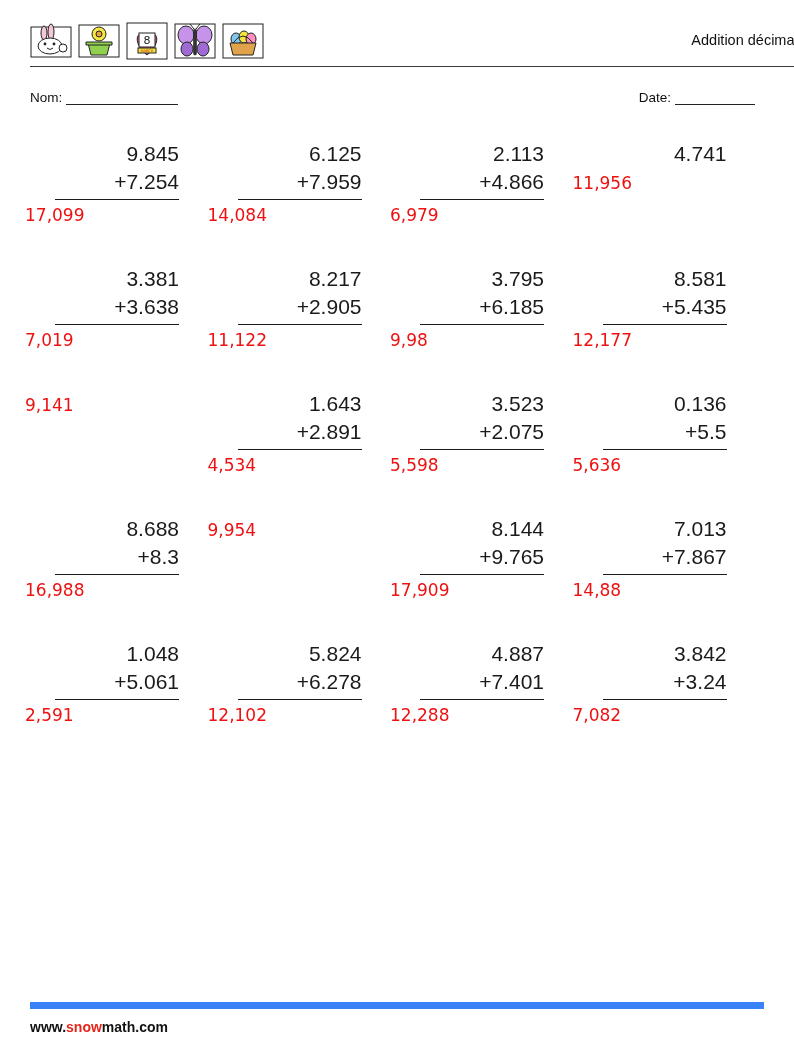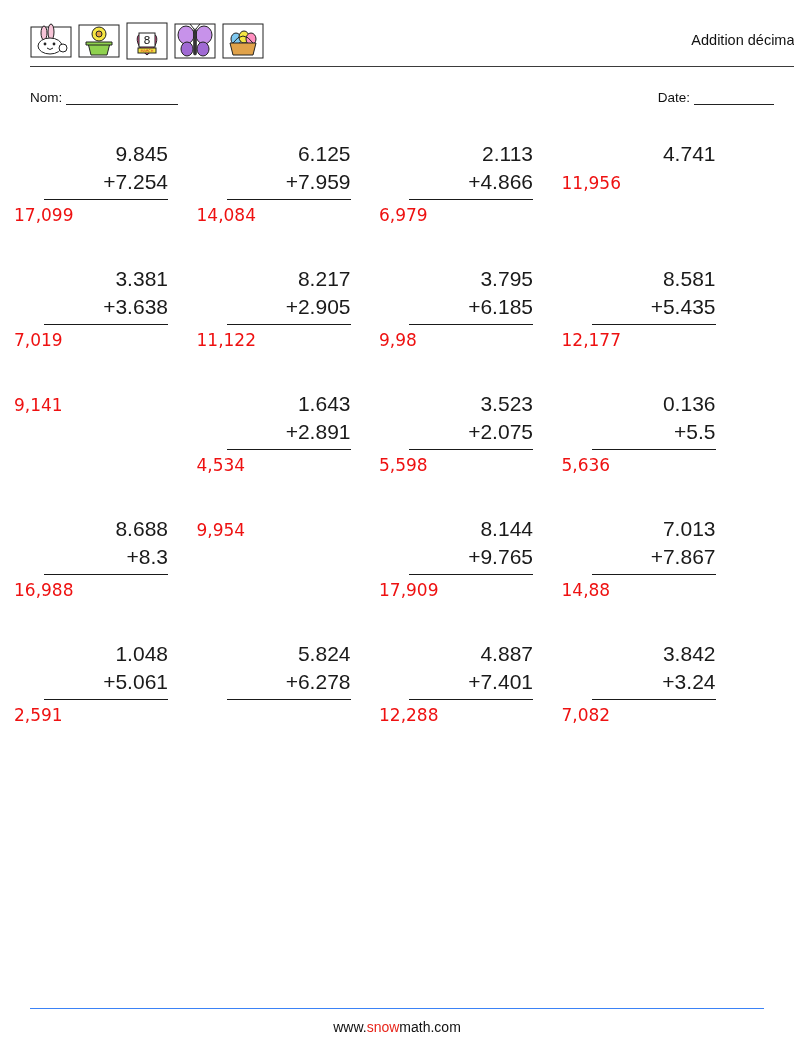--- a/index.html
+++ b/index.html
@@ -46,21 +46,21 @@
     padding-bottom: 6px;
     padding-right: 0px;
     margin-right: -40px;
   }
 
   
   .namedate {
     position: absolute;
     top: 90px;
     left: 30px;
-    right: 20px;
+    right: 39px;
     display: flex;
     justify-content: space-between;
     font-size: 13.5px;
     color: #111;
   }
   .field {
     display: flex;
     align-items: flex-end;
     gap: 4px;
   }
@@ -71,20 +71,21 @@
   }
   .rule.name { width: 112px; }
   .rule.date { width: 80px; }
 
   
   .grid {
     position: absolute;
     top: 140px;
     left: 0px;
     width: 730px;
+    padding-left: 11px;
   }
   .row {
     display: flex;
     height: 125px;
   }
   .cell {
     width: 186px;
     padding-left: 14px;
     box-sizing: border-box;
     position: relative;
@@ -110,25 +111,25 @@
     text-align: left;
     font-family: "DejaVu Sans", sans-serif;
   }
 
   
   .footer {
     position: absolute;
     left: 30px;
     right: 30px;
     bottom: 18px;
-    border-top: 1px solid #3b82f6;
+    border-top: 7px solid #3b82f6;
     padding-top: 10px;
-    text-align: center;
+    text-align: left;
     font-size: 14px;
-    font-weight: normal;
+    font-weight: bold;
   }
   .footer .www { color: #111; }
   .footer .snow { color: #e8251b; }
   .footer .math { color: #111; }
 </style>
 </head>
 <body>
 
 <div class="header">
 
@@ -330,20 +331,21 @@
         <div class="operand-top">1.048</div>
         <div class="operand-bottom">+5.061</div>
       </div>
       <div class="answer">2,591</div>
     </div>
     <div class="cell">
       <div class="stack">
         <div class="operand-top">5.824</div>
         <div class="operand-bottom">+6.278</div>
       </div>
+      <div class="answer">12,102</div>
     </div>
     <div class="cell">
       <div class="stack">
         <div class="operand-top">4.887</div>
         <div class="operand-bottom">+7.401</div>
       </div>
       <div class="answer">12,288</div>
     </div>
     <div class="cell">
       <div class="stack">

